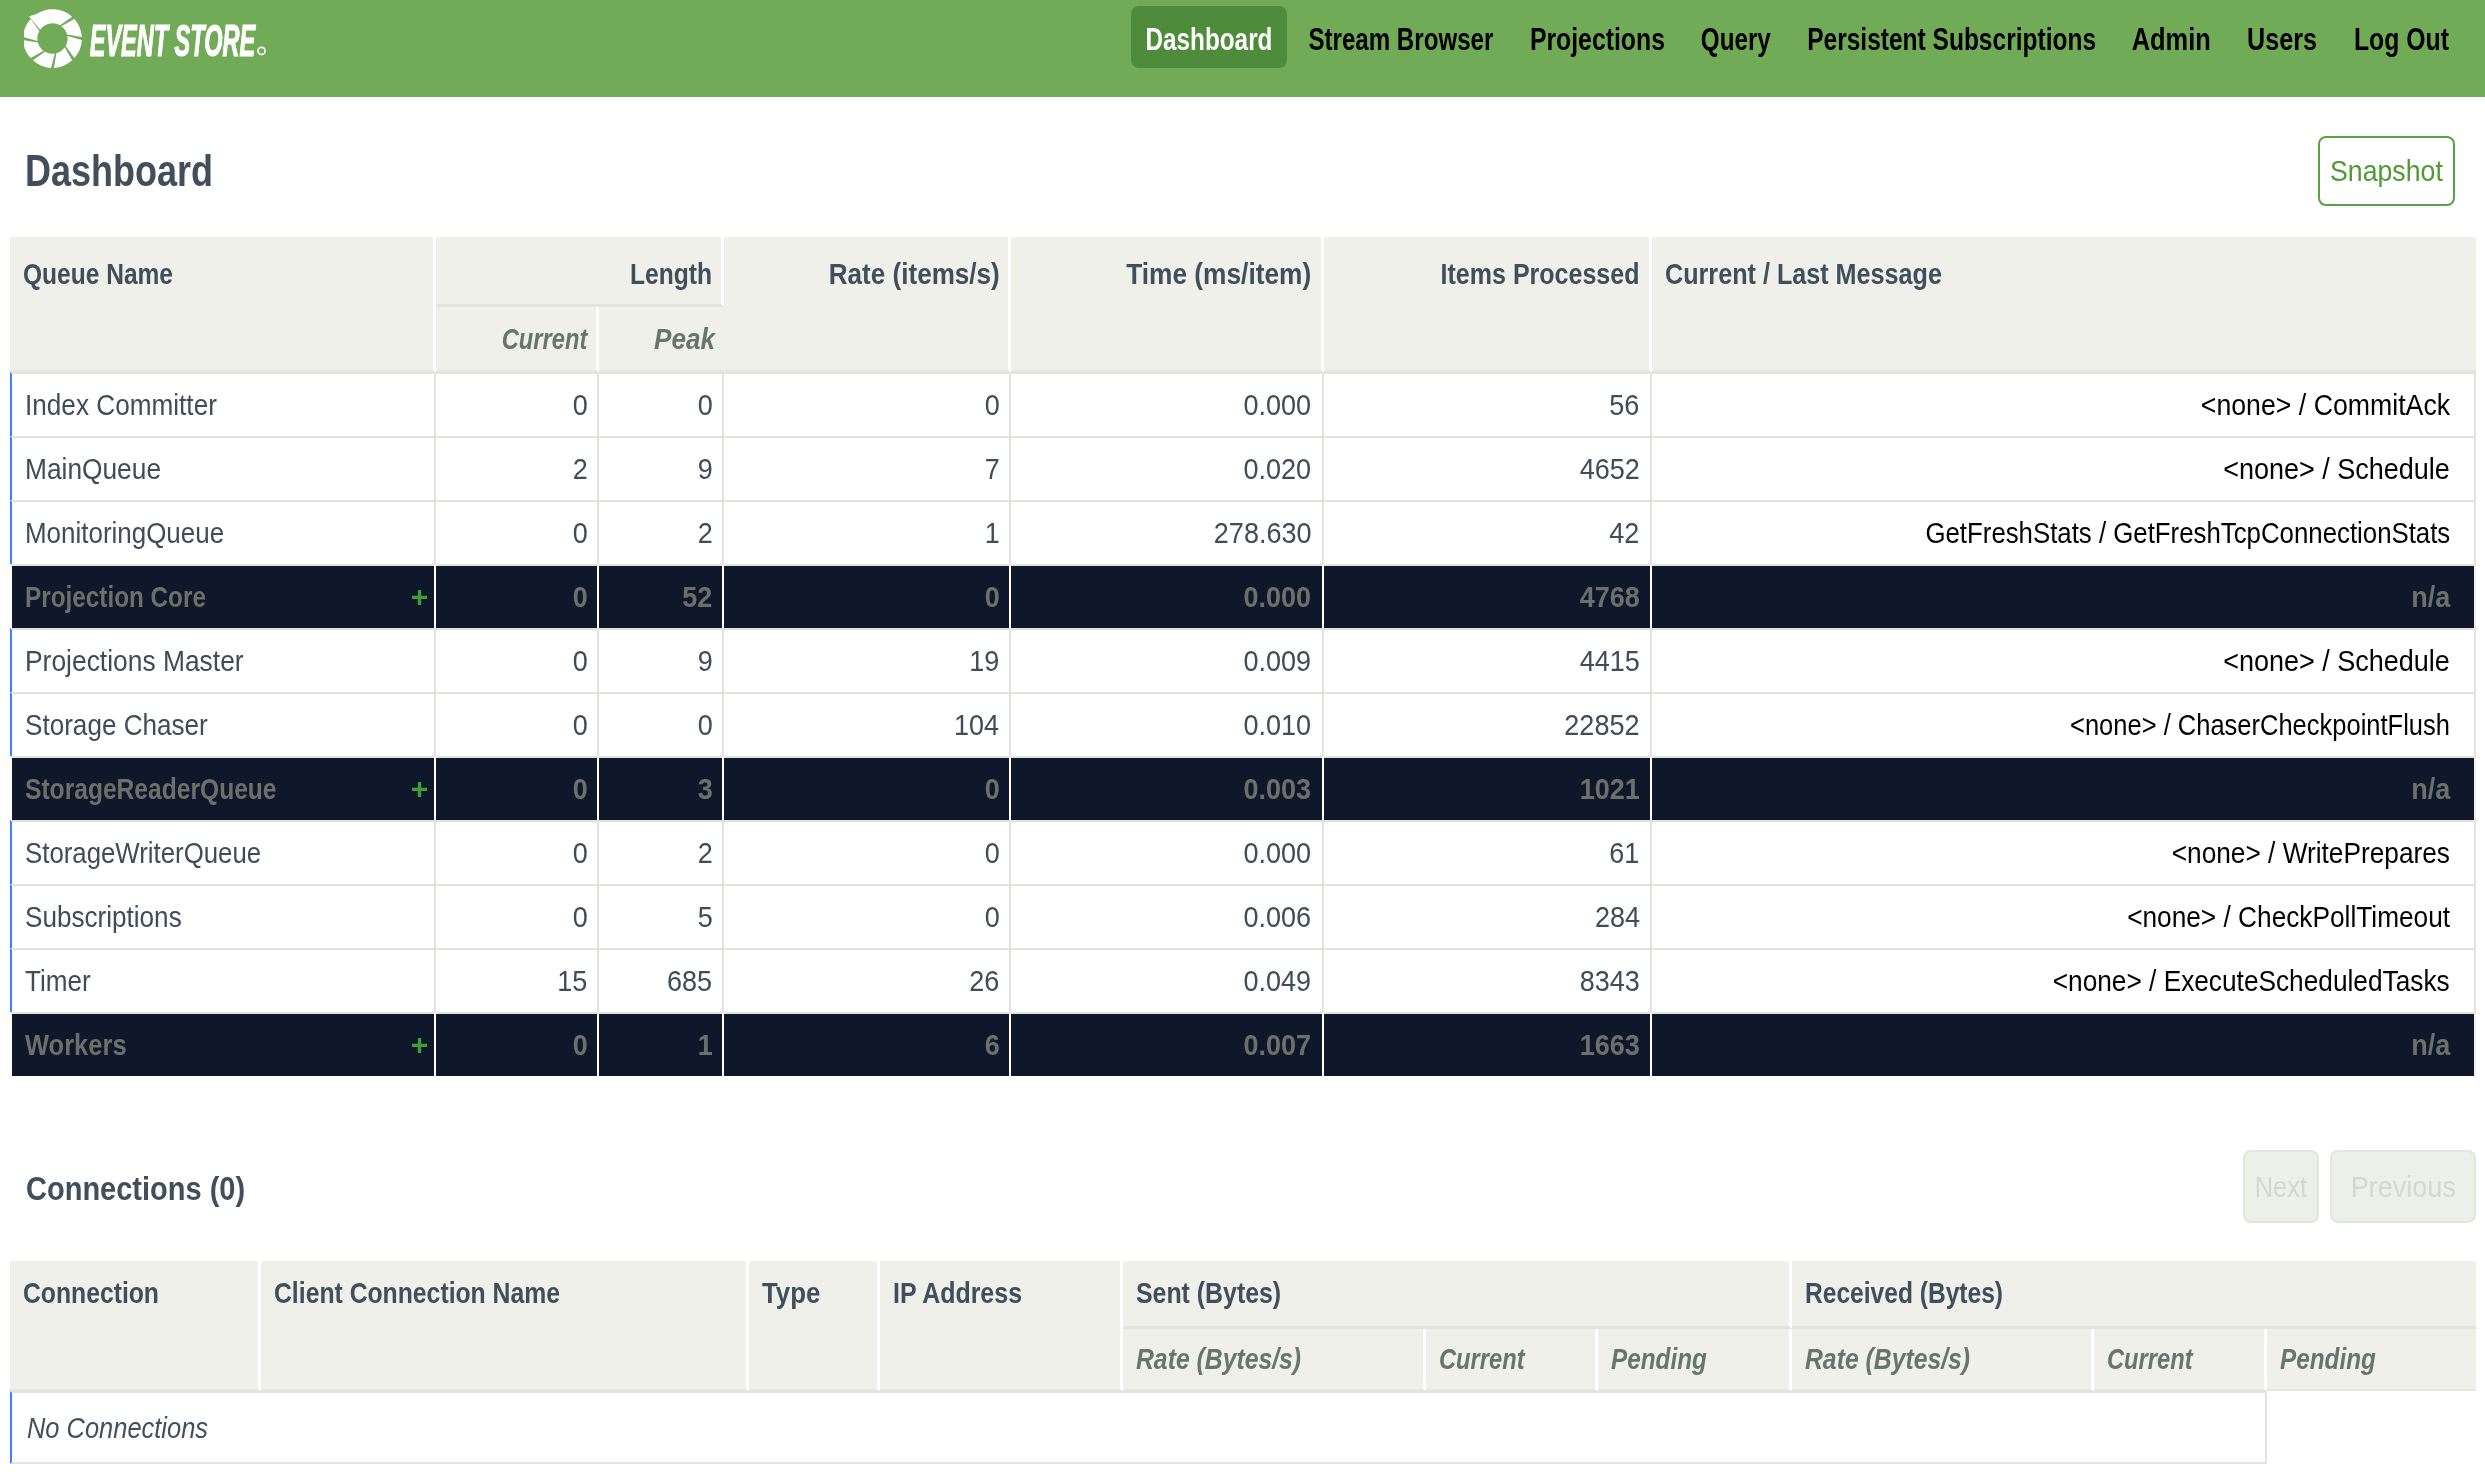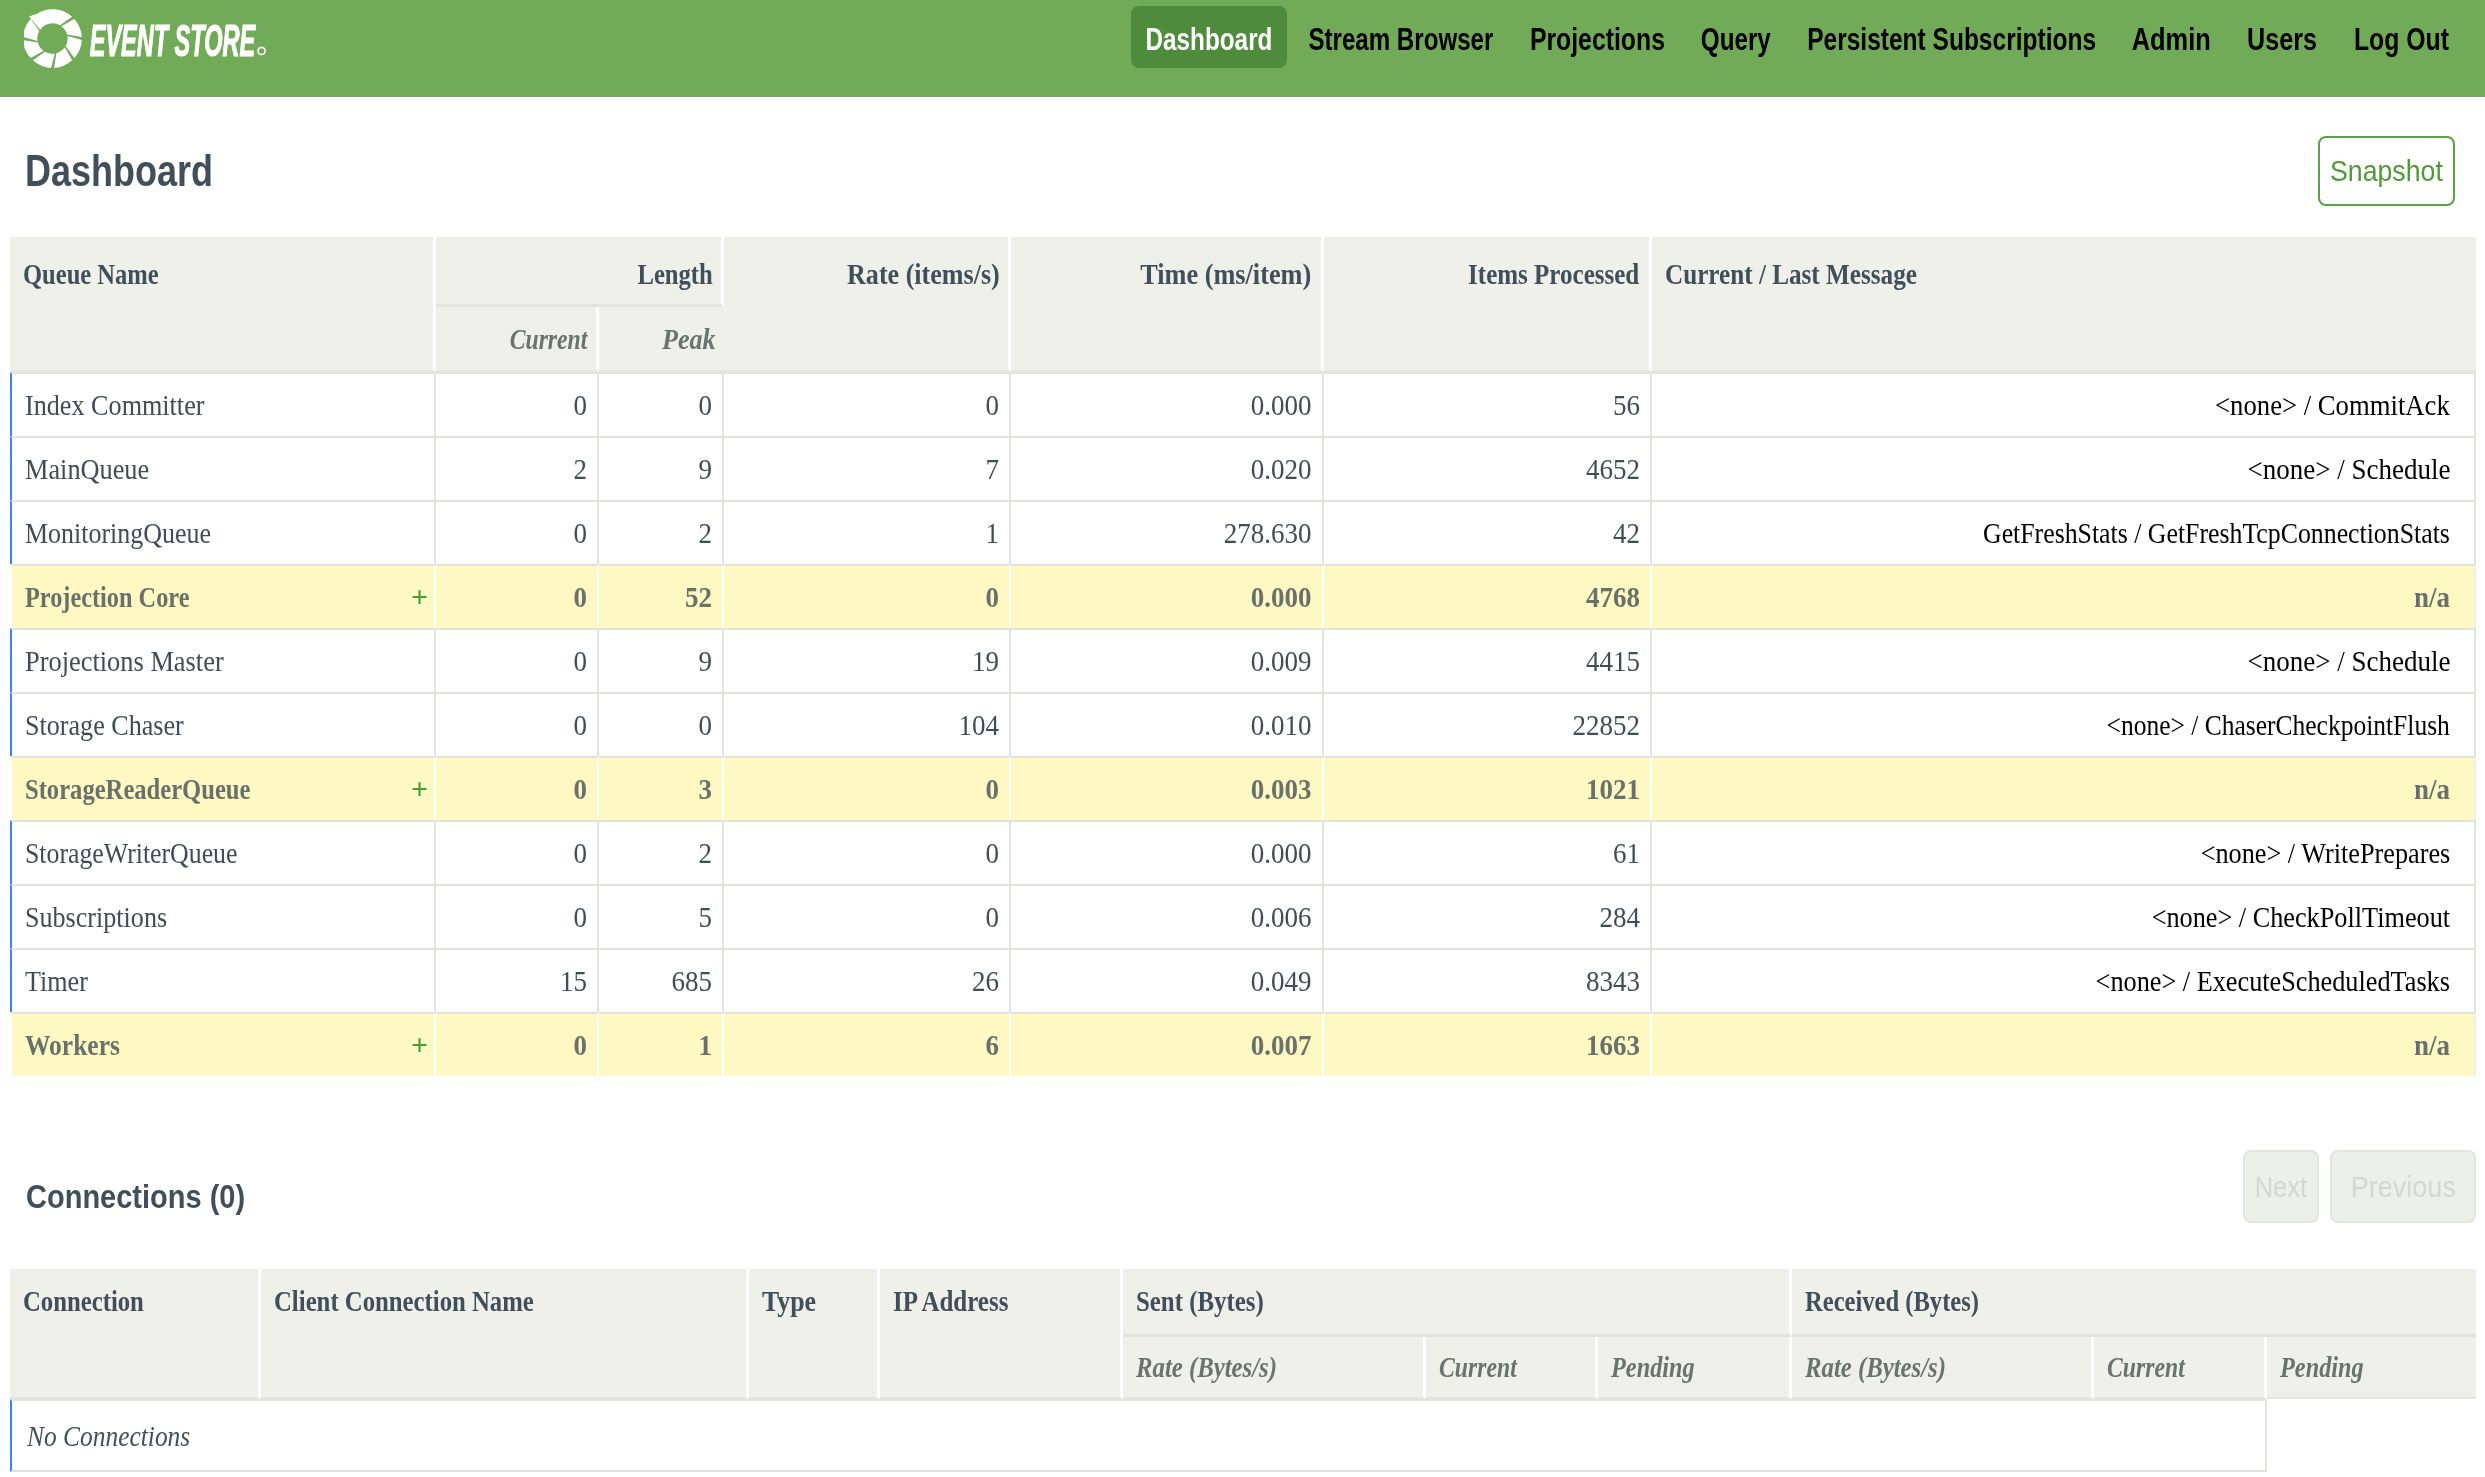--- a/index.html
+++ b/index.html
@@ -9,37 +9,37 @@
 .nav a { display:flex; align-items:center; justify-content:center; height:62px;
   margin-left:7px; font-size:31px; font-weight:bold; color:#000000; overflow:visible;
   border-radius:8px; padding-top:6px; }
 .nav a.active { background:#4e8c3b; color:#fff; }
 h1 { margin:0; padding:51px 0 0 25px; font-size:45px; line-height:45px;
   font-weight:bold; color:#414e5b; }
 .snapshot { position:absolute; top:39px; right:31px; width:137px; height:70px;
   border:2px solid #58a343; border-radius:8px; background:#fff; color:#4f9a36;
   font-size:30px; display:flex; align-items:center; justify-content:center; }
 table { border-collapse:separate; border-spacing:0; table-layout:fixed;
-  width:2466px; margin:8px 10px;font-family:Liberation Serif, serif; }
+  width:2466px; margin:0 10px; }
 .t1 { margin-top:44px; }
 thead th { background:#eef0e9; color:#414e5b; font-size:30px; font-weight:bold;
   text-align:left; vertical-align:top; padding:20px 13px 0 13px;
   border:0; border-right:3px solid #fff; border-bottom:2px solid #e4e6e1; }
 thead th:last-child { border-right:0; }
 thead th.wb { border-bottom:3px solid #e2e4e0; height:70px; }
 thead tr.hr2 th { height:65px; vertical-align:middle; padding:0 9px; }
 th.num, td.num { text-align:right; }
 thead th.num { padding-right:9px; }
 th.sub { color:#6a746e; font-style:italic; }
 td { height:64px; font-size:30px; color:#404c57; padding:0 10px; background:#fff;
   border:0; border-top:2px solid #e1e3de; border-right:2px solid #e1e3de; }
 td:first-child { border-left:2px solid #3b82f6; }
 td.name { padding-left:13px; padding-right:13px; }
 td.msg { text-align:right; padding-right:24px; color:#000000; }
-tr.agg td { background:#fef9c3; font-weight:bold; color:#6a716b;
+tr.agg td { background:#0f172a; font-weight:bold; color:#6a716b;
   border-right-color:#fff; }
 tr.agg td:first-child { border-left-color:#fff; }
 .t1 thead th { padding-top:20px; }
 tr.agg td:last-child { border-right-color:#eef0e9; }
 .plus { float:right; color:#40a034; font-weight:bold; margin-right:-7px; }
 h2 { margin:0; padding:90px 0 0 26px; font-size:34px; line-height:45px;
   font-weight:bold; color:#414e5b; }
 .pagebtns { position:absolute; top:1053px; right:10px; }
 .pbtn { display:inline-block; height:73px; line-height:69px; text-align:center;
   border:2px solid #e3e6df; border-radius:8px; background:#edefe9; color:#d4d8d0;

